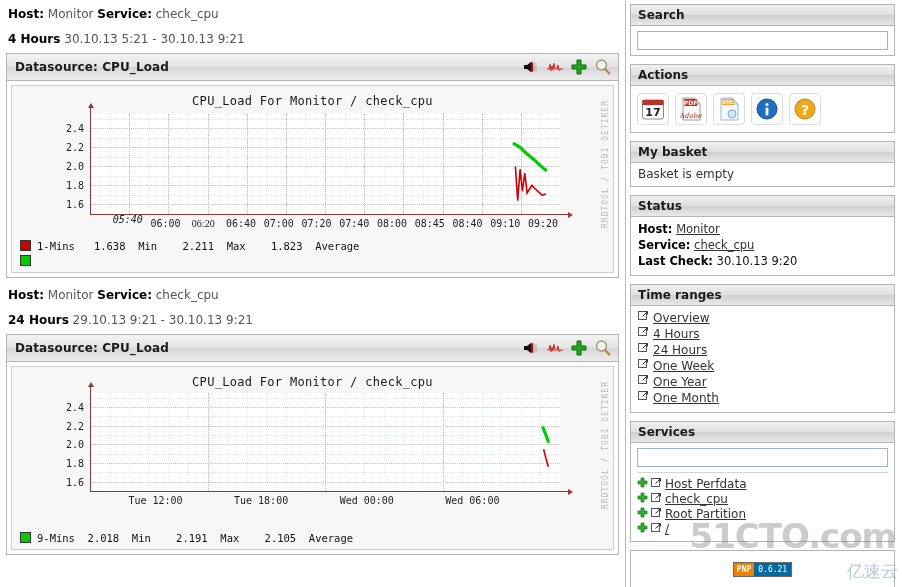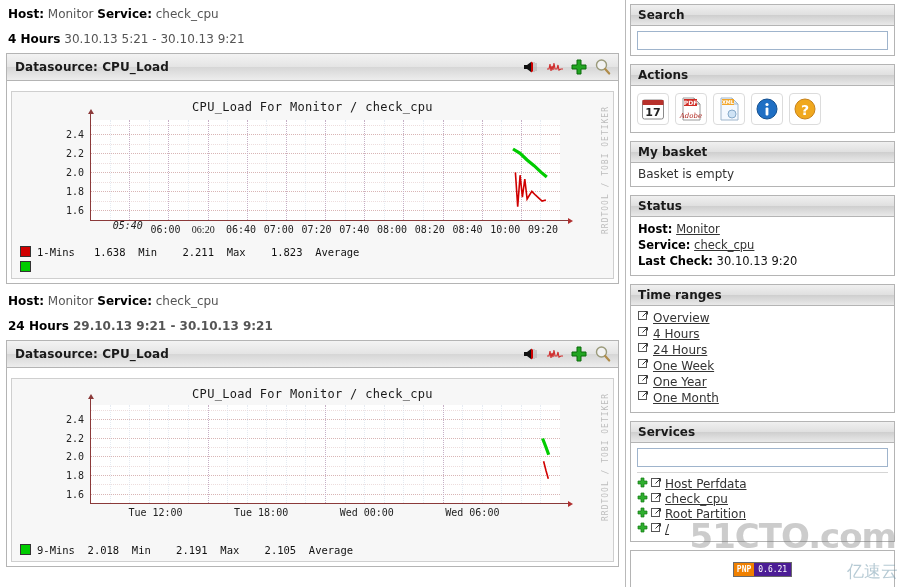--- a/index.html
+++ b/index.html
@@ -26,21 +26,20 @@
     border-bottom:1px solid #b4b4b4;padding:0 6px 0 8px;
   }
   .ds-title{font-weight:bold;font-size:12px;color:#1a1a1a;letter-spacing:.1px;}
   .ds-icons{display:flex;align-items:center;gap:6px;}
   .ds-icons .ic{width:18px;height:18px;display:block;}
 
   .graph-wrap{padding:4px;background:#fff;}
   .graph{
     position:relative;background:#f7f7f7;border:1px solid #cfcfcf;
     font-family:"DejaVu Sans Mono","Liberation Mono",monospace;
-    margin-top:6px;
   }
   .g1{height:186px;}
   .g2{height:182px;}
   .g-title{
     position:absolute;top:8px;left:0;right:0;text-align:center;
     font-size:12px;color:#1a1a1a;letter-spacing:.3px;
   }
   .plot{position:absolute;background:#ffffff;border-left:1px solid #8b3a3a;}
   .plot .inner{position:absolute;inset:0;overflow:hidden;}
   .grid-v,.grid-h{position:absolute;}
@@ -93,21 +92,21 @@
   .svc-list{list-style:none;margin:0;padding:0;}
   .svc-list li{display:flex;align-items:center;gap:3px;line-height:15px;}
   .svc-list a{font-size:12px;color:#333;text-decoration:underline;}
   .svc-sep{border-top:1px solid #d5d5d5;margin:5px 0 4px;}
   .footer-box{border:1px solid #b4b4b4;height:36px;display:flex;align-items:center;
               justify-content:center;background:#fff;}
   .pnp-badge{display:inline-flex;align-items:center;border:1px solid #6a6a6a;
              height:13px;font-family:"DejaVu Sans Mono","Liberation Mono",monospace;font-size:8px;}
   .pnp-badge .l{background:#f08000;color:#fff;padding:0 3px;height:100%;
                 display:flex;align-items:center;font-weight:bold;}
-  .pnp-badge .r{background:#4c1d95;color:#fff;padding:0 4px;height:100%;
+  .pnp-badge .r{background:#0369a1;color:#fff;padding:0 4px;height:100%;
                 display:flex;align-items:center;}
 
   
   .wm{position:absolute;pointer-events:none;user-select:none;}
   .wm1{right:6px;top:516px;font-family:"DejaVu Sans","Liberation Sans",sans-serif;
        font-weight:bold;font-size:34px;color:rgba(120,120,120,.38);letter-spacing:-1px;}
   .wm3{right:4px;top:560px;font-size:17px;color:rgba(110,150,170,.5);}
 </style>
 </head>
 <body>
@@ -220,35 +219,35 @@
             <div class="ylab" style="top: 99.4286px; right: 529px;">1.8</div>
             <div class="ylab" style="top: 118.476px; right: 529px;">1.6</div>
             <div class="xlab" style="left: 115.751px; top: 128px; font-style: italic;">05:40</div>
             <div class="xlab" style="left: 153.502px; top: 132px;">06:00</div>
             <div class="xlab" style="left: 191.253px; top: 132px; font-family: Liberation Serif, serif;">06:20</div>
             <div class="xlab" style="left: 229.004px; top: 132px;">06:40</div>
             <div class="xlab" style="left: 266.755px; top: 132px;">07:00</div>
             <div class="xlab" style="left: 304.506px; top: 132px;">07:20</div>
             <div class="xlab" style="left: 342.257px; top: 132px;">07:40</div>
             <div class="xlab" style="left: 380.008px; top: 132px;">08:00</div>
-            <div class="xlab" style="left: 417.759px; top: 132px;">08:20</div>
+            <div class="xlab" style="left: 417.759px; top: 132px;">08:45</div>
             <div class="xlab" style="left: 455.51px; top: 132px;">08:40</div>
-            <div class="xlab" style="left: 493.261px; top: 132px;">10:00</div>
+            <div class="xlab" style="left: 493.261px; top: 132px;">09:10</div>
             <div class="xlab" style="left: 531.012px; top: 132px;">09:20</div>
           </div>
       </div>
     </div>
 
     <div class="hdr-line" style="padding-top:9px;">
       <b>Host:</b>
       <span class="val">Monitor</span>
       <b>Service:</b>
       <span class="val">check_cpu</span>
     </div>
-    <div class="hdr-line" style="padding-top:9px;font-weight:bold;">
+    <div class="hdr-line" style="padding-top:9px;">
       <b>24 Hours</b>
       <span class="val">29.10.13 9:21 - 30.10.13 9:21</span>
     </div>
 
     <div class="ds-panel">
       <div class="ds-head">
         <div class="ds-title">Datasource: CPU_Load</div>
         <div class="ds-icons">
           <span class="ic">
             <svg width="18" height="18" viewBox="0 0 18 18">

